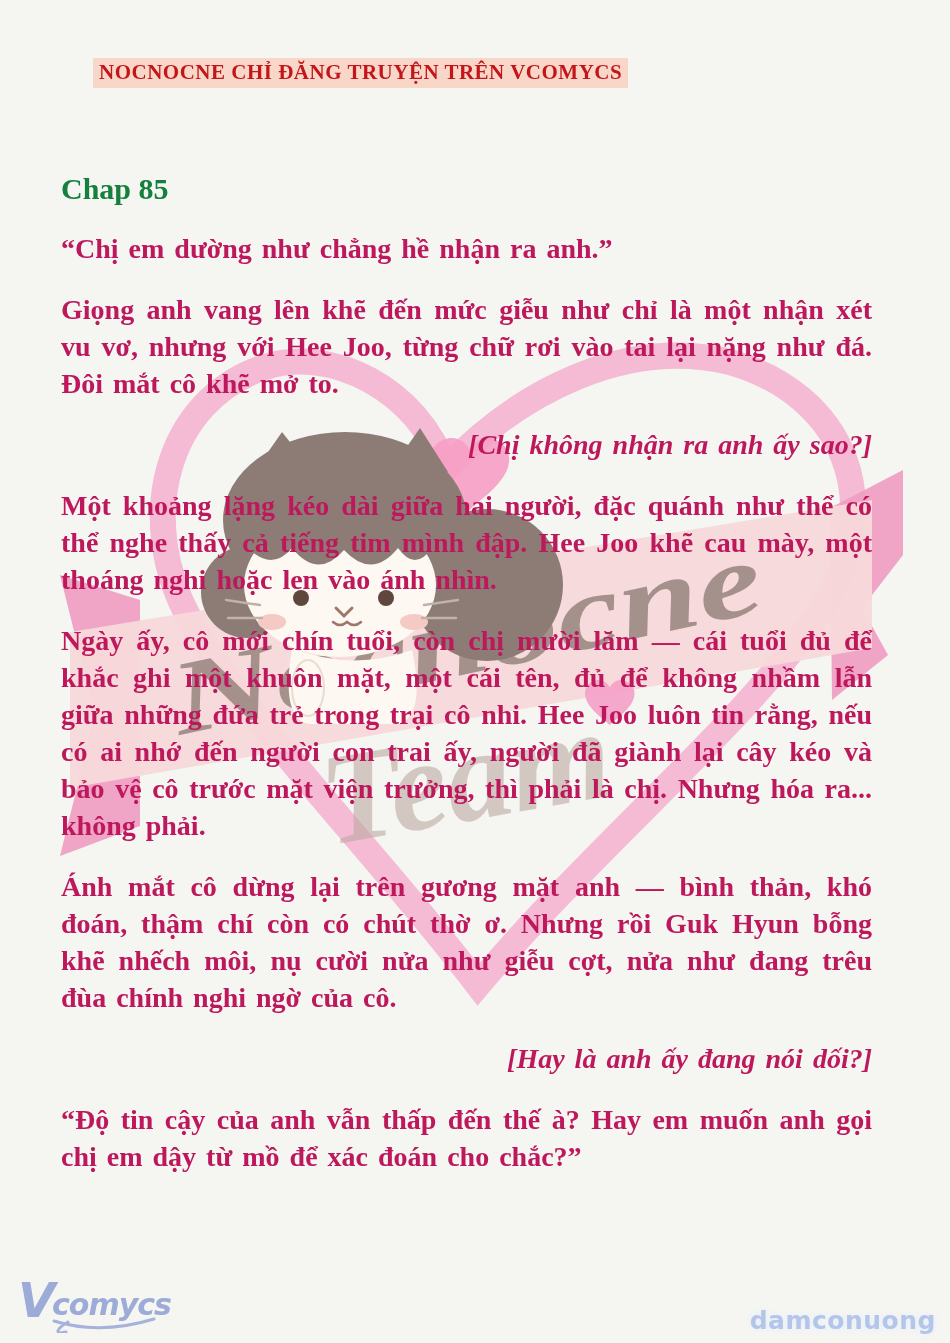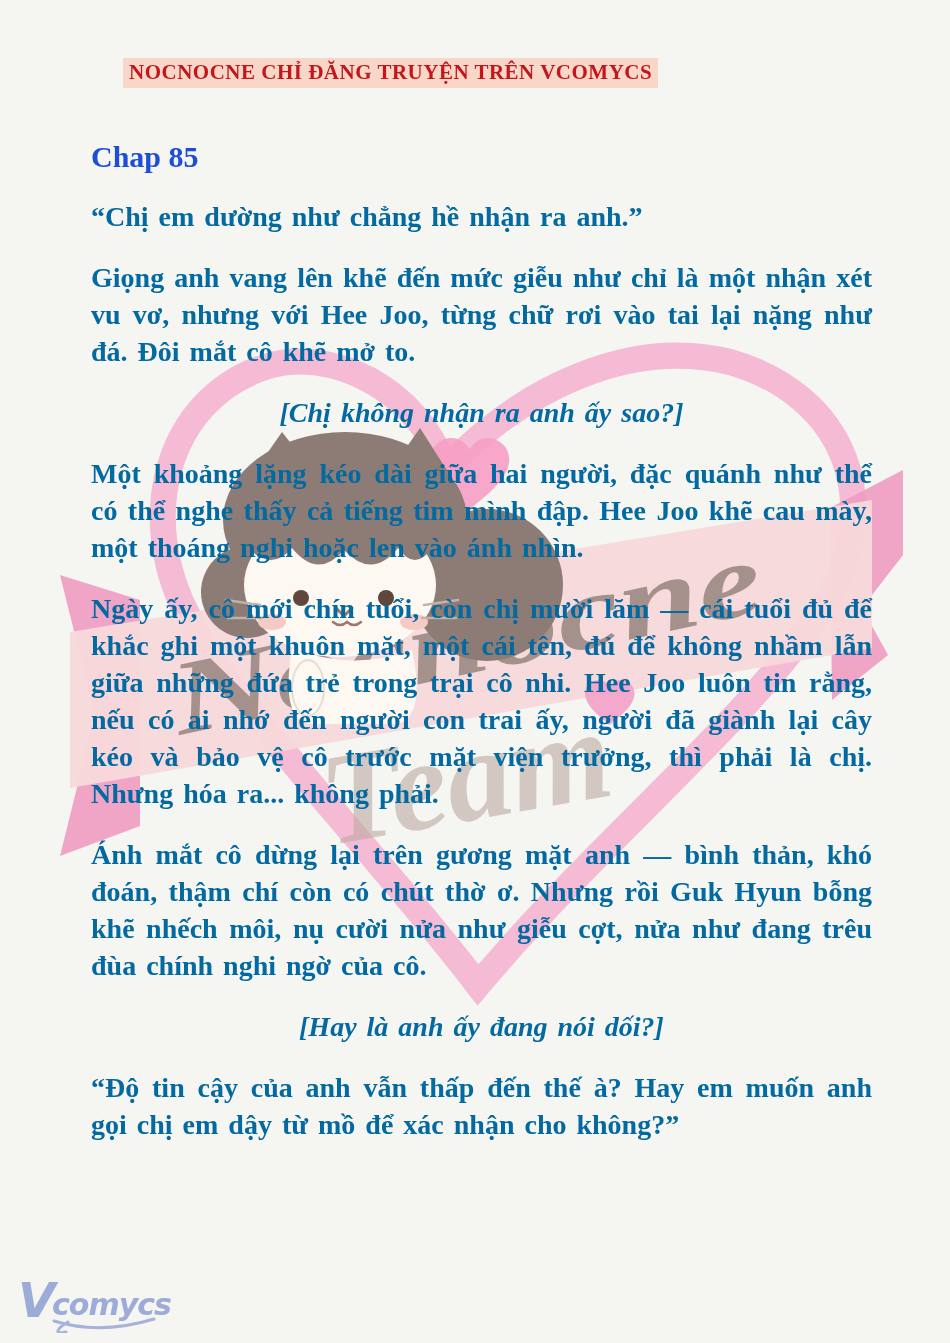--- a/index.html
+++ b/index.html
@@ -9,50 +9,50 @@
     background:#f5f5f2;
     overflow:hidden;
     font-family:"Liberation Serif","DejaVu Serif",serif;
   }
   .watermark{
     position:absolute;left:0;top:0;width:950px;height:1343px;
     z-index:0;pointer-events:none;
   }
   .content{
     position:relative;z-index:1;
-    padding:58px 70px 0 91px;
+    padding:58px 70px 0 61px;
   }
   .notice{
     display:inline-block;
     margin-left:32px;
     background:#f8d7c9;
     color:#c3161a;
     font-weight:700;
     font-size:21px;
     letter-spacing:.5px;
     padding:2px 6px 3px 6px;
   }
   .chapter{
-    margin-top:52px;
+    margin-top:84px;
     font-size:30px;
     font-weight:700;
-    color:#1d4ed8;
+    color:#15803d;
   }
   .para{
     margin:24px 8px 0 0;
     font-size:28px;
     line-height:37px;
     font-weight:700;
-    color:#0369a1;
+    color:#be185d;
     text-align:justify;
     word-spacing:3px;
   }
   .para.bold-italic{
     font-style:italic;
-    text-align:center;
+    text-align:right;
   }
   .footer-logo{
     position:absolute;left:16px;bottom:6px;z-index:2;
   }
   .credit{
     position:absolute;right:14px;bottom:8px;z-index:2;
     font-family:"DejaVu Sans","Liberation Sans",sans-serif;
     font-weight:700;
     font-size:25px;
     color:#b3c6ea;
@@ -116,25 +116,26 @@
 
     <div class="chapter">Chap 85</div>
 
     <p class="para">“Chị em dường như chẳng hề nhận ra anh.”</p>
     <p class="para">Giọng anh vang lên khẽ đến mức giễu như chỉ là một nhận xét vu vơ, nhưng với Hee Joo, từng chữ rơi vào tai lại nặng như đá. Đôi mắt cô khẽ mở to.</p>
     <p class="para bold-italic">[Chị không nhận ra anh ấy sao?]</p>
     <p class="para">Một khoảng lặng kéo dài giữa hai người, đặc quánh như thể có thể nghe thấy cả tiếng tim mình đập. Hee Joo khẽ cau mày, một thoáng nghi hoặc len vào ánh nhìn.</p>
     <p class="para">Ngày ấy, cô mới chín tuổi, còn chị mười lăm — cái tuổi đủ để khắc ghi một khuôn mặt, một cái tên, đủ để không nhầm lẫn giữa những đứa trẻ trong trại cô nhi. Hee Joo luôn tin rằng, nếu có ai nhớ đến người con trai ấy, người đã giành lại cây kéo và bảo vệ cô trước mặt viện trưởng, thì phải là chị. Nhưng hóa ra... không phải.</p>
     <p class="para">Ánh mắt cô dừng lại trên gương mặt anh — bình thản, khó đoán, thậm chí còn có chút thờ ơ. Nhưng rồi Guk Hyun bỗng khẽ nhếch môi, nụ cười nửa như giễu cợt, nửa như đang trêu đùa chính nghi ngờ của cô.</p>
     <p class="para bold-italic">[Hay là anh ấy đang nói dối?]</p>
-    <p class="para">“Độ tin cậy của anh vẫn thấp đến thế à? Hay em muốn anh gọi chị em dậy từ mồ để xác nhận cho không?”</p>
+    <p class="para">“Độ tin cậy của anh vẫn thấp đến thế à? Hay em muốn anh gọi chị em dậy từ mồ để xác đoán cho chắc?”</p>
   </div>
 
   <div class="footer-logo">
     <svg width="160" height="58" viewBox="0 0 160 58" xmlns="http://www.w3.org/2000/svg">
       <text x="2" y="42" font-family="DejaVu Sans, Liberation Sans, sans-serif" font-style="italic" font-weight="700" font-size="48" fill="#9dabd8">V</text>
       <text x="36" y="40" font-family="DejaVu Sans, Liberation Sans, sans-serif" font-style="italic" font-weight="700" font-size="30" letter-spacing="-1" fill="#9dabd8">comycs</text>
       <path d="M38,46 C70,56 105,54 138,44 M52,47 C40,54 38,60 50,57" fill="none" stroke="#9dabd8" stroke-width="3" stroke-linecap="round" opacity="0.9"></path>
     </svg>
   </div>
 
+  <div class="credit">damconuong</div>
 
 </div>
 
 </body></html>

